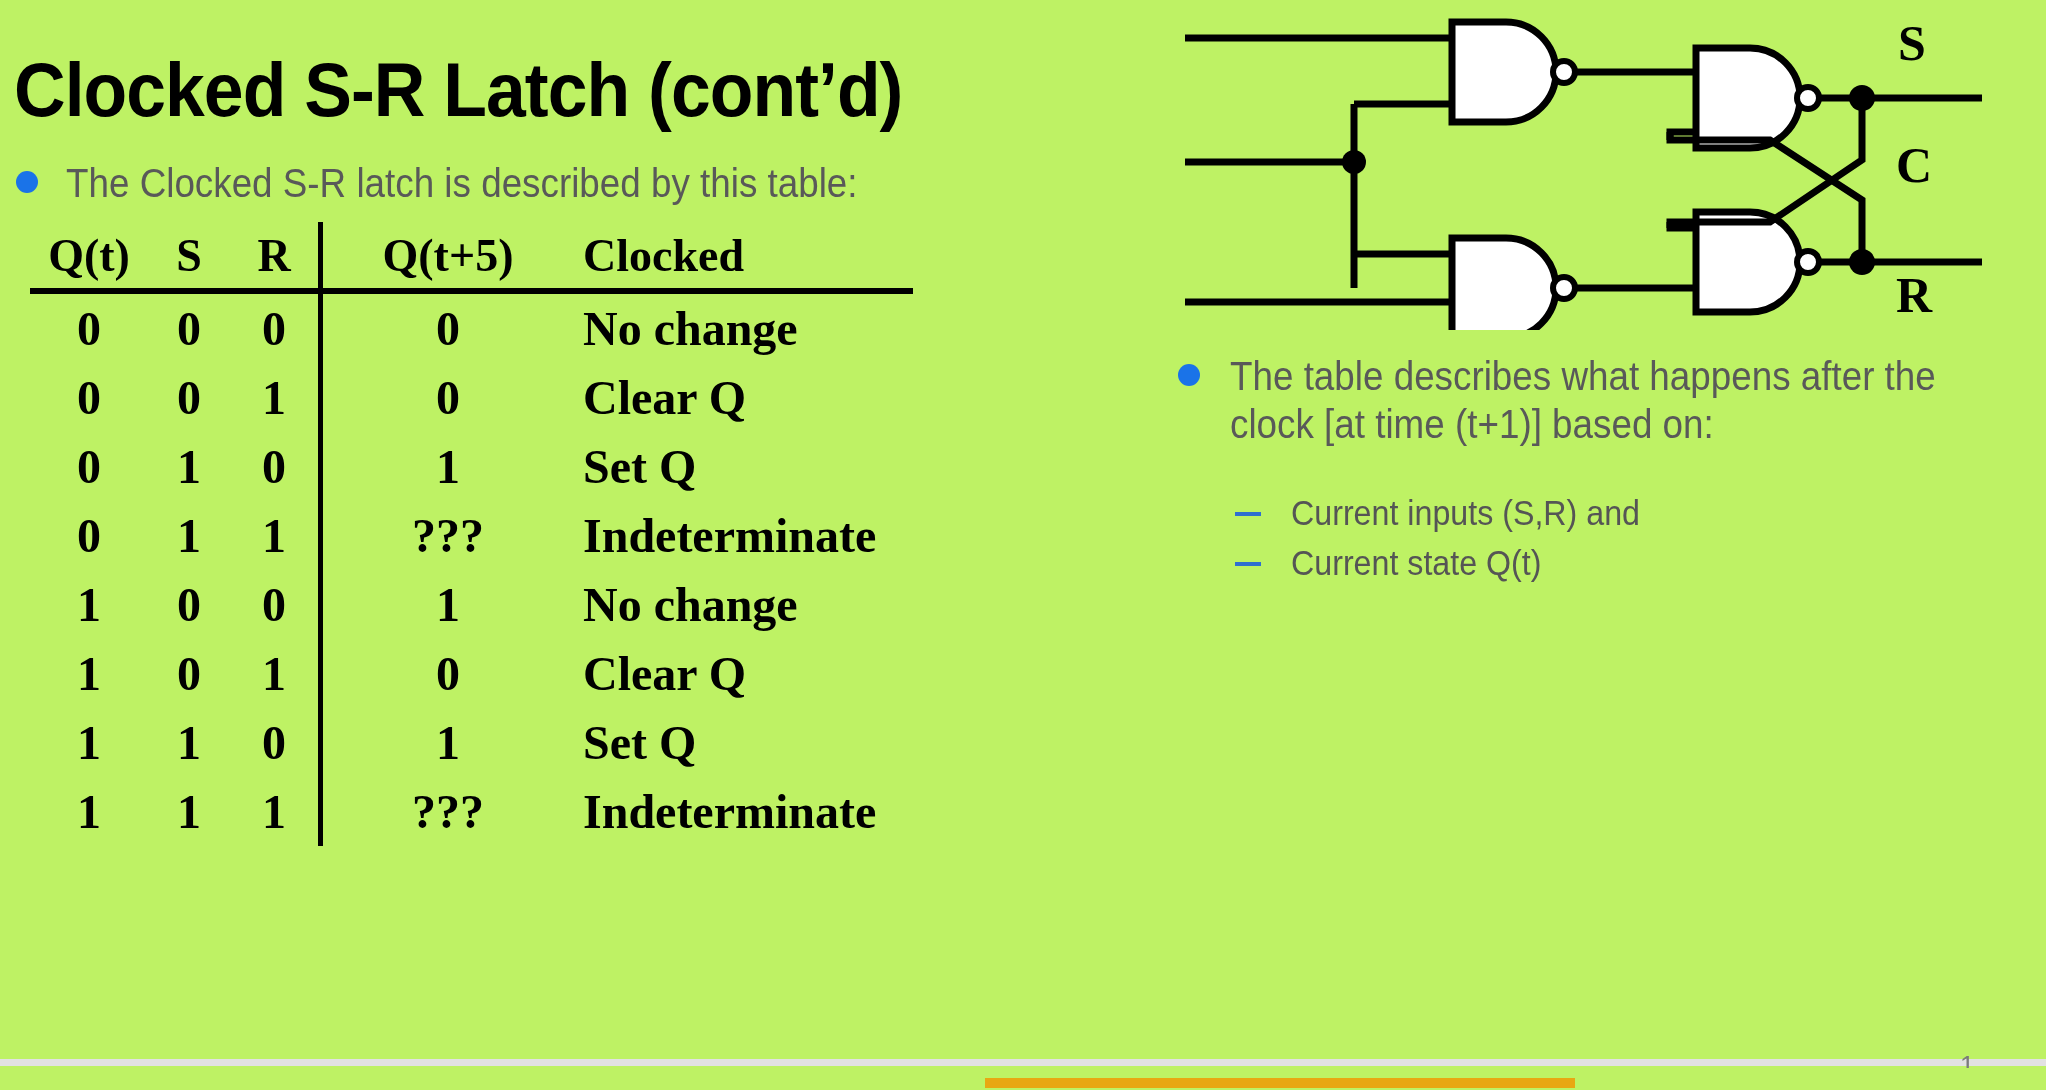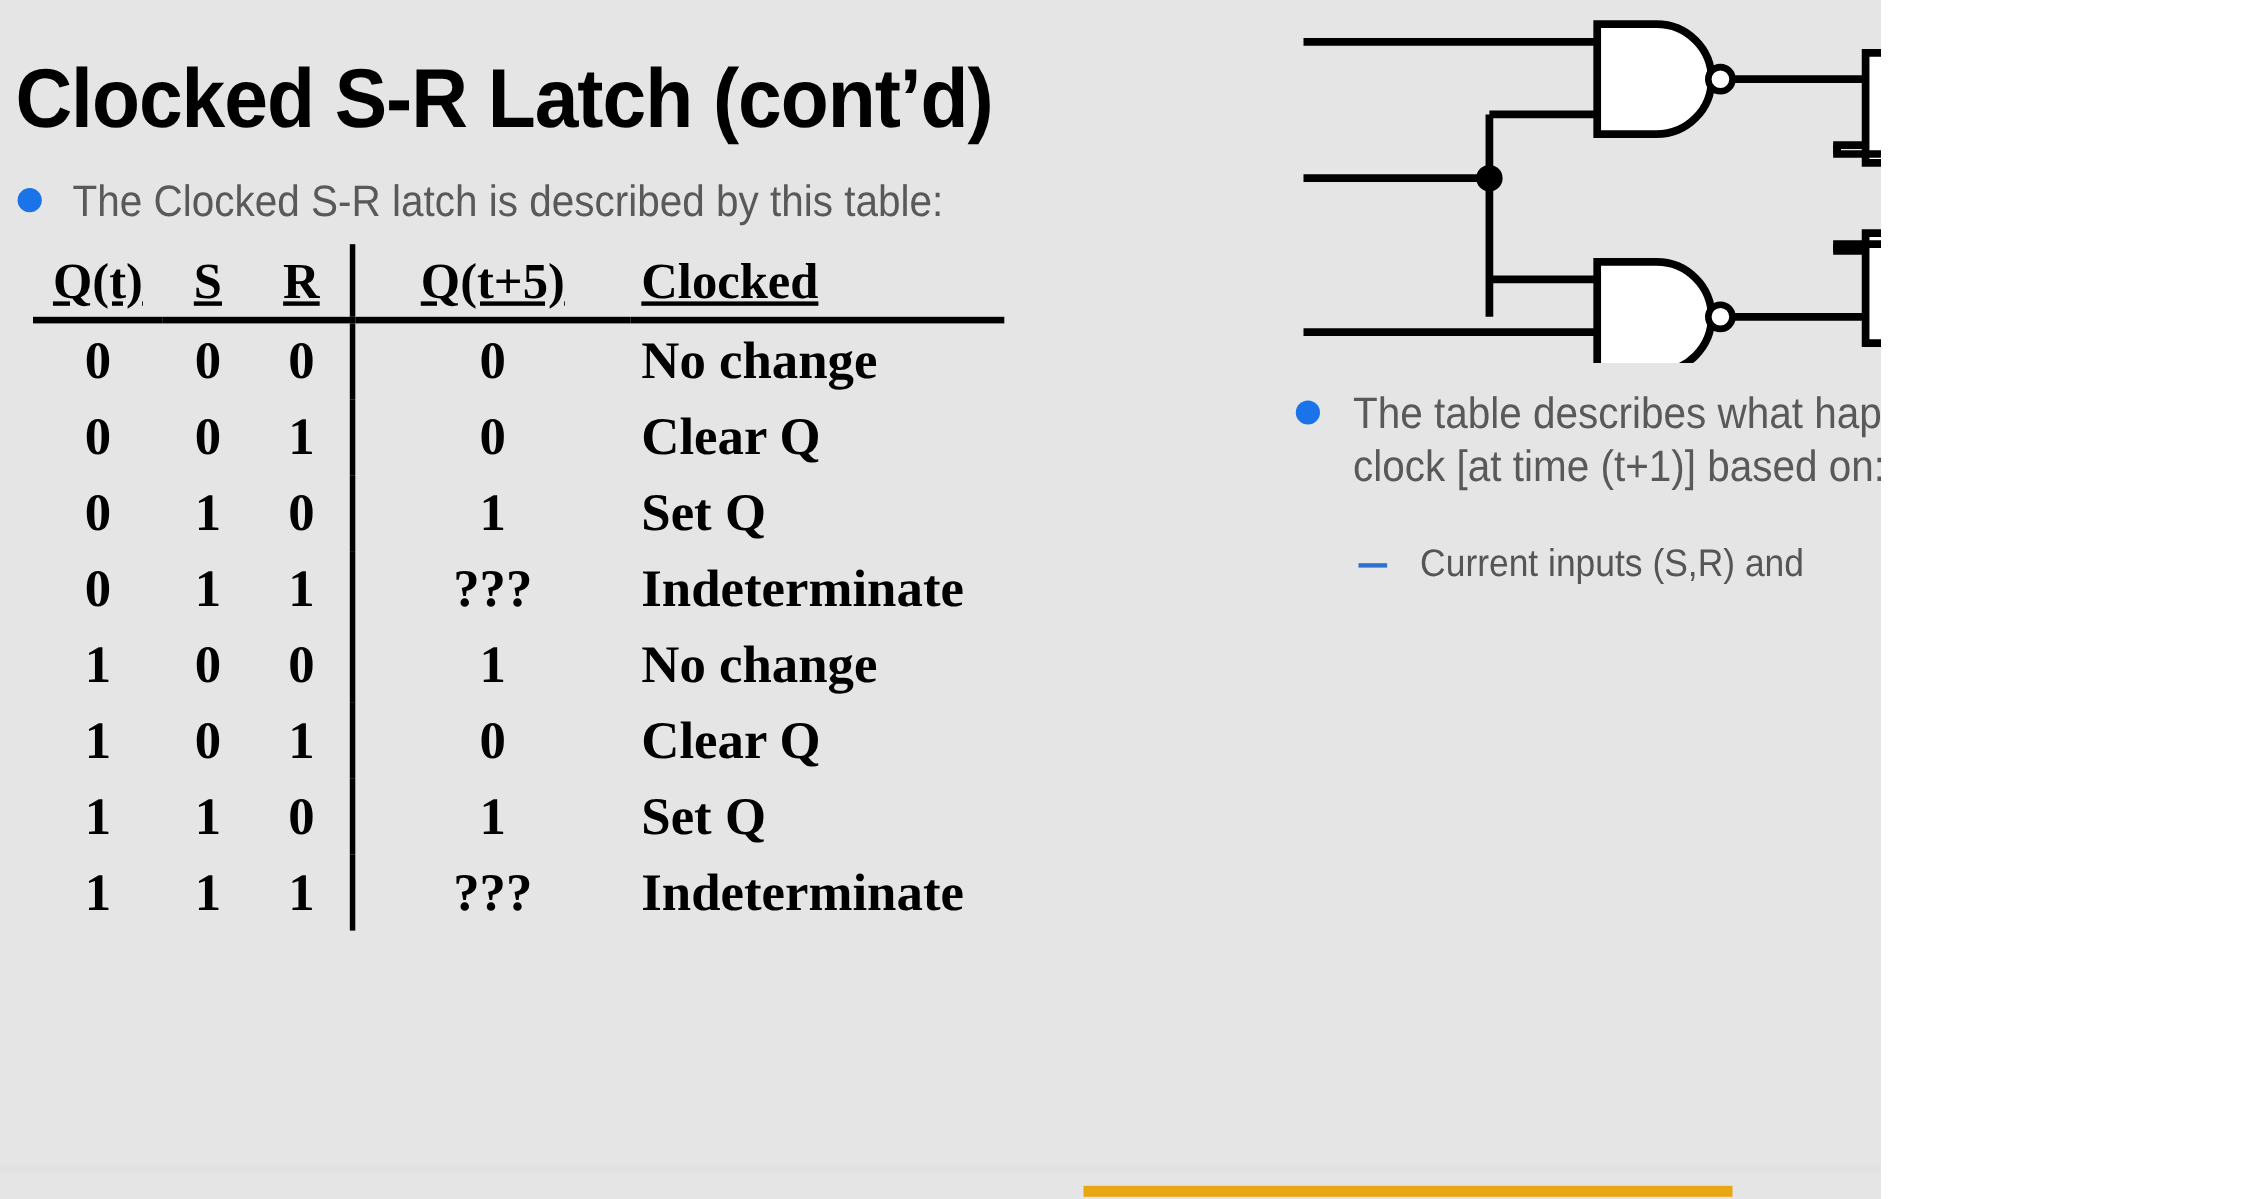--- a/index.html
+++ b/index.html
@@ -2,23 +2,23 @@
 <html><head>
 <meta charset="utf-8">
 <style>
   html, body {
     margin: 0;
     padding: 0;
     background: #ffffff;
   }
   #slide {
     position: relative;
-    width: 1710px;
+    width: 2046px;
     height: 1090px;
-    background: #e5e5e5;
+    background: #bef264;
     overflow: hidden;
     font-family: "Liberation Sans", sans-serif;
   }
 
   
   #title {
     position: absolute;
     left: 14px;
     top: 48px;
     width: 1120px;
@@ -122,21 +122,20 @@
   table.tt th, table.tt td {
     padding: 0;
     font-weight: bold;
     text-align: center;
     vertical-align: middle;
     height: 69px;
   }
   table.tt th {
     font-size: 46px;
     height: 66px;
-    text-decoration: underline;
   }
   table.tt td {
     font-size: 48px;
   }
   .col-q     { width: 118px; }
   .col-s     { width: 82px; }
   .col-r     { width: 88px; }
   .col-qn    { width: 250px; }
   .col-cmt   { width: 330px; text-align: left !important; padding-left: 10px !important; }
   th.col-cmt { text-align: left !important; padding-left: 10px !important; }
@@ -345,18 +344,22 @@
 
   <div class="bullet-row" id="bullet-right">
     <span class="bullet-dot"></span>
     <span class="bullet-text">The table describes what happens after the clock [at time (t+1)] based on:</span>
   </div>
 
   <div class="sub-row" id="sub-0">
     <span class="sub-dash"></span>
     <span class="sub-text">Current inputs (S,R) and</span>
   </div>
+  <div class="sub-row" id="sub-1">
+    <span class="sub-dash"></span>
+    <span class="sub-text">Current state Q(t)</span>
+  </div>
 
   <div id="bottom-rule"></div>
   <div id="bottom-accent"></div>
   <div id="page-num">1</div>
 
 </div>
 
 </body></html>

